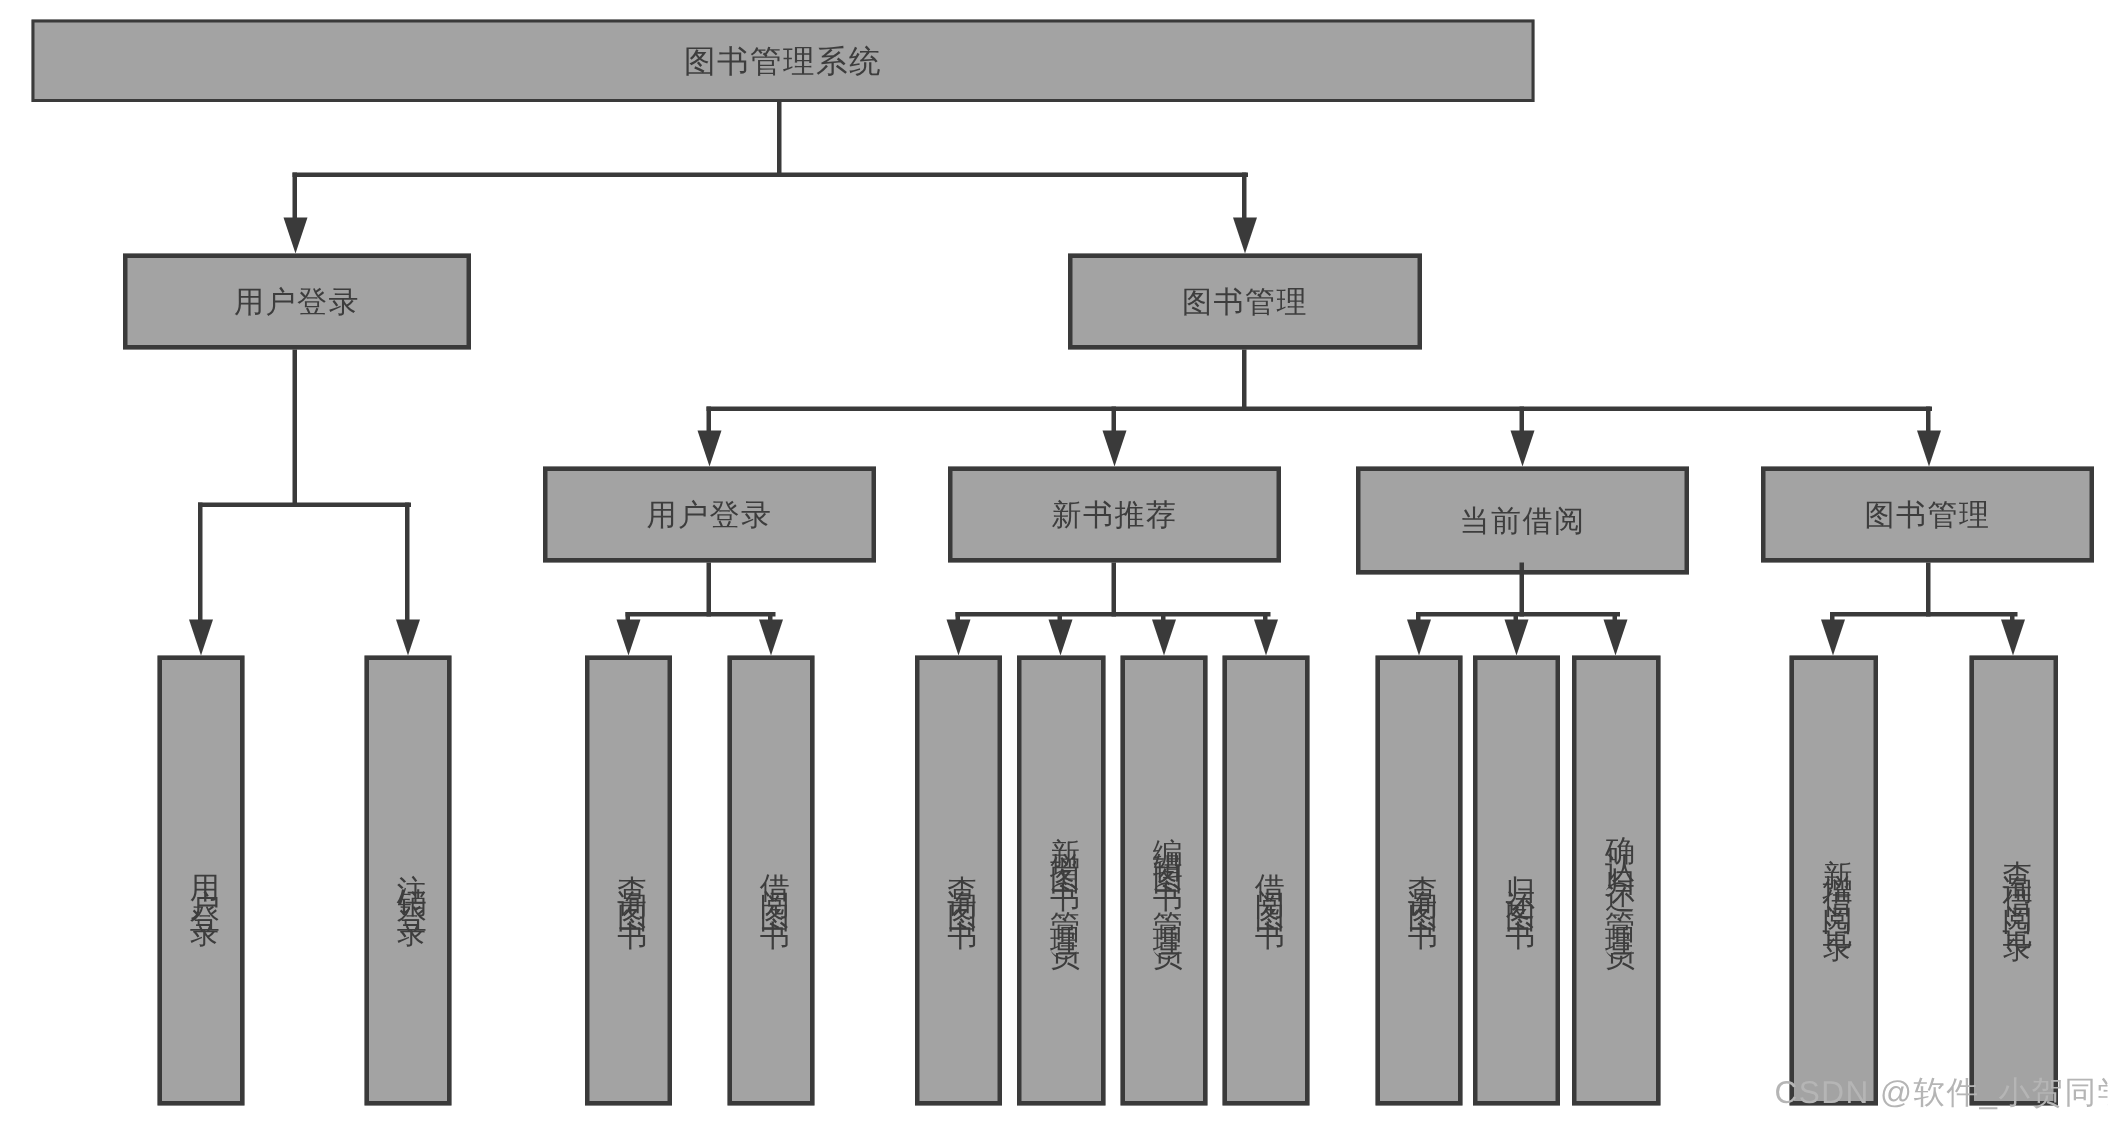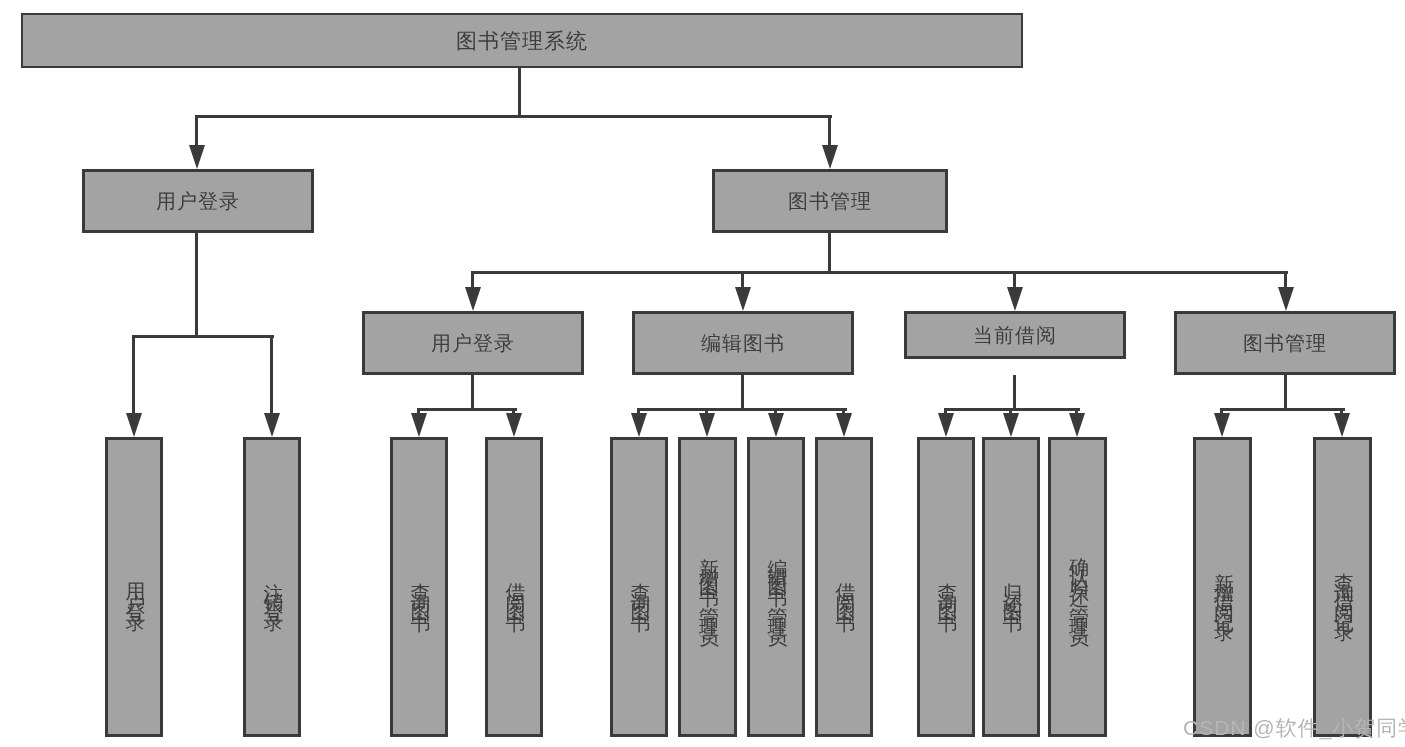--- a/index.html
+++ b/index.html
@@ -95,22 +95,22 @@
   <div class="vline" style="left:471px;  top:271px; height:18px;"></div>
   <div class="arr" style="left:465px;  top:287px;"></div>
   <div class="vline" style="left:741px;  top:271px; height:18px;"></div>
   <div class="arr" style="left:735px;  top:287px;"></div>
   <div class="vline" style="left:1013px; top:271px; height:18px;"></div>
   <div class="arr" style="left:1007px; top:287px;"></div>
   <div class="vline" style="left:1284px; top:271px; height:18px;"></div>
   <div class="arr" style="left:1278px; top:287px;"></div>
 
   <div class="box" style="left:362px;  top:311px; width:222px; height:64px;">用户登录</div>
-  <div class="box" style="left:632px;  top:311px; width:222px; height:64px;">编辑图书</div>
-  <div class="box" style="left:904px;  top:311px; width:222px; height:48px;">当前借阅</div>
+  <div class="box" style="left:632px;  top:311px; width:222px; height:64px;">新书推荐</div>
+  <div class="box" style="left:904px;  top:311px; width:222px; height:72px;">当前借阅</div>
   <div class="box" style="left:1174px; top:311px; width:222px; height:64px;">图书管理</div>
 
   <div class="vline" style="left:471px; top:375px; height:36px;"></div>
   <div class="hline" style="left:417px; top:408px; width:100px;"></div>
   <div class="vline" style="left:417px; top:408px; height:8px;"></div>
   <div class="arr" style="left:411px; top:413px;"></div>
   <div class="vline" style="left:512px; top:408px; height:8px;"></div>
   <div class="arr" style="left:506px; top:413px;"></div>
 
   <div class="vline" style="left:741px; top:375px; height:36px;"></div>

